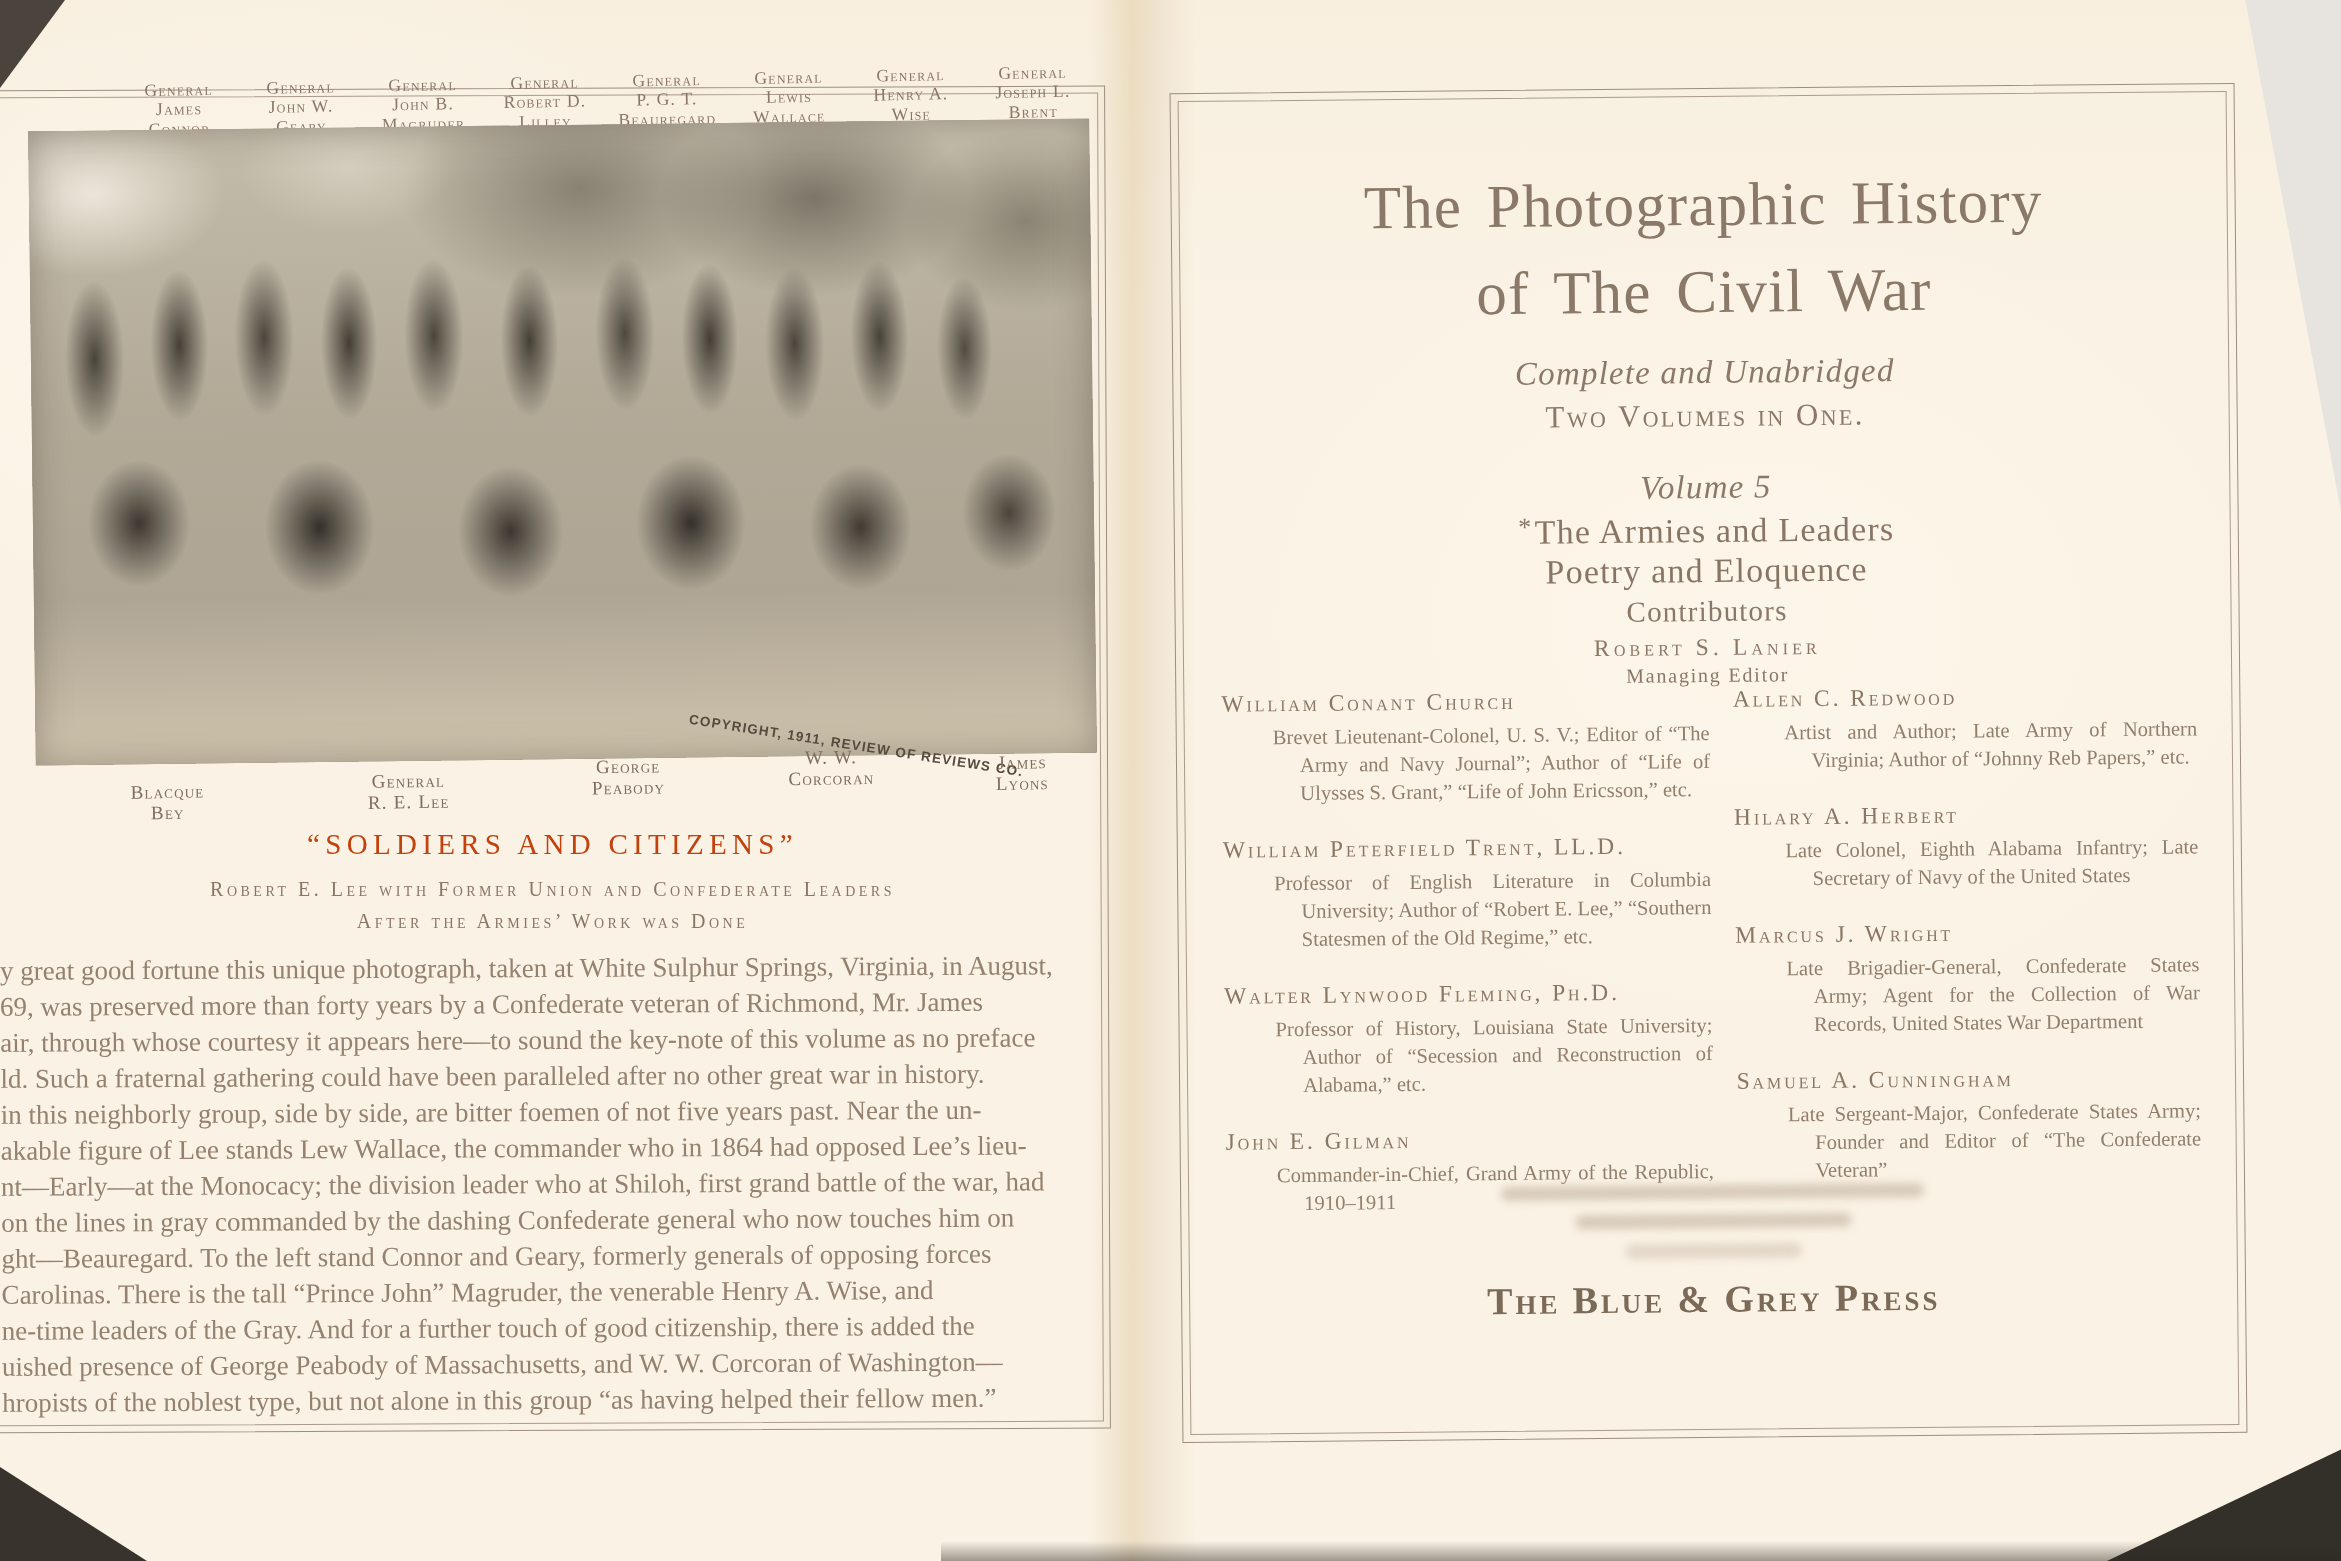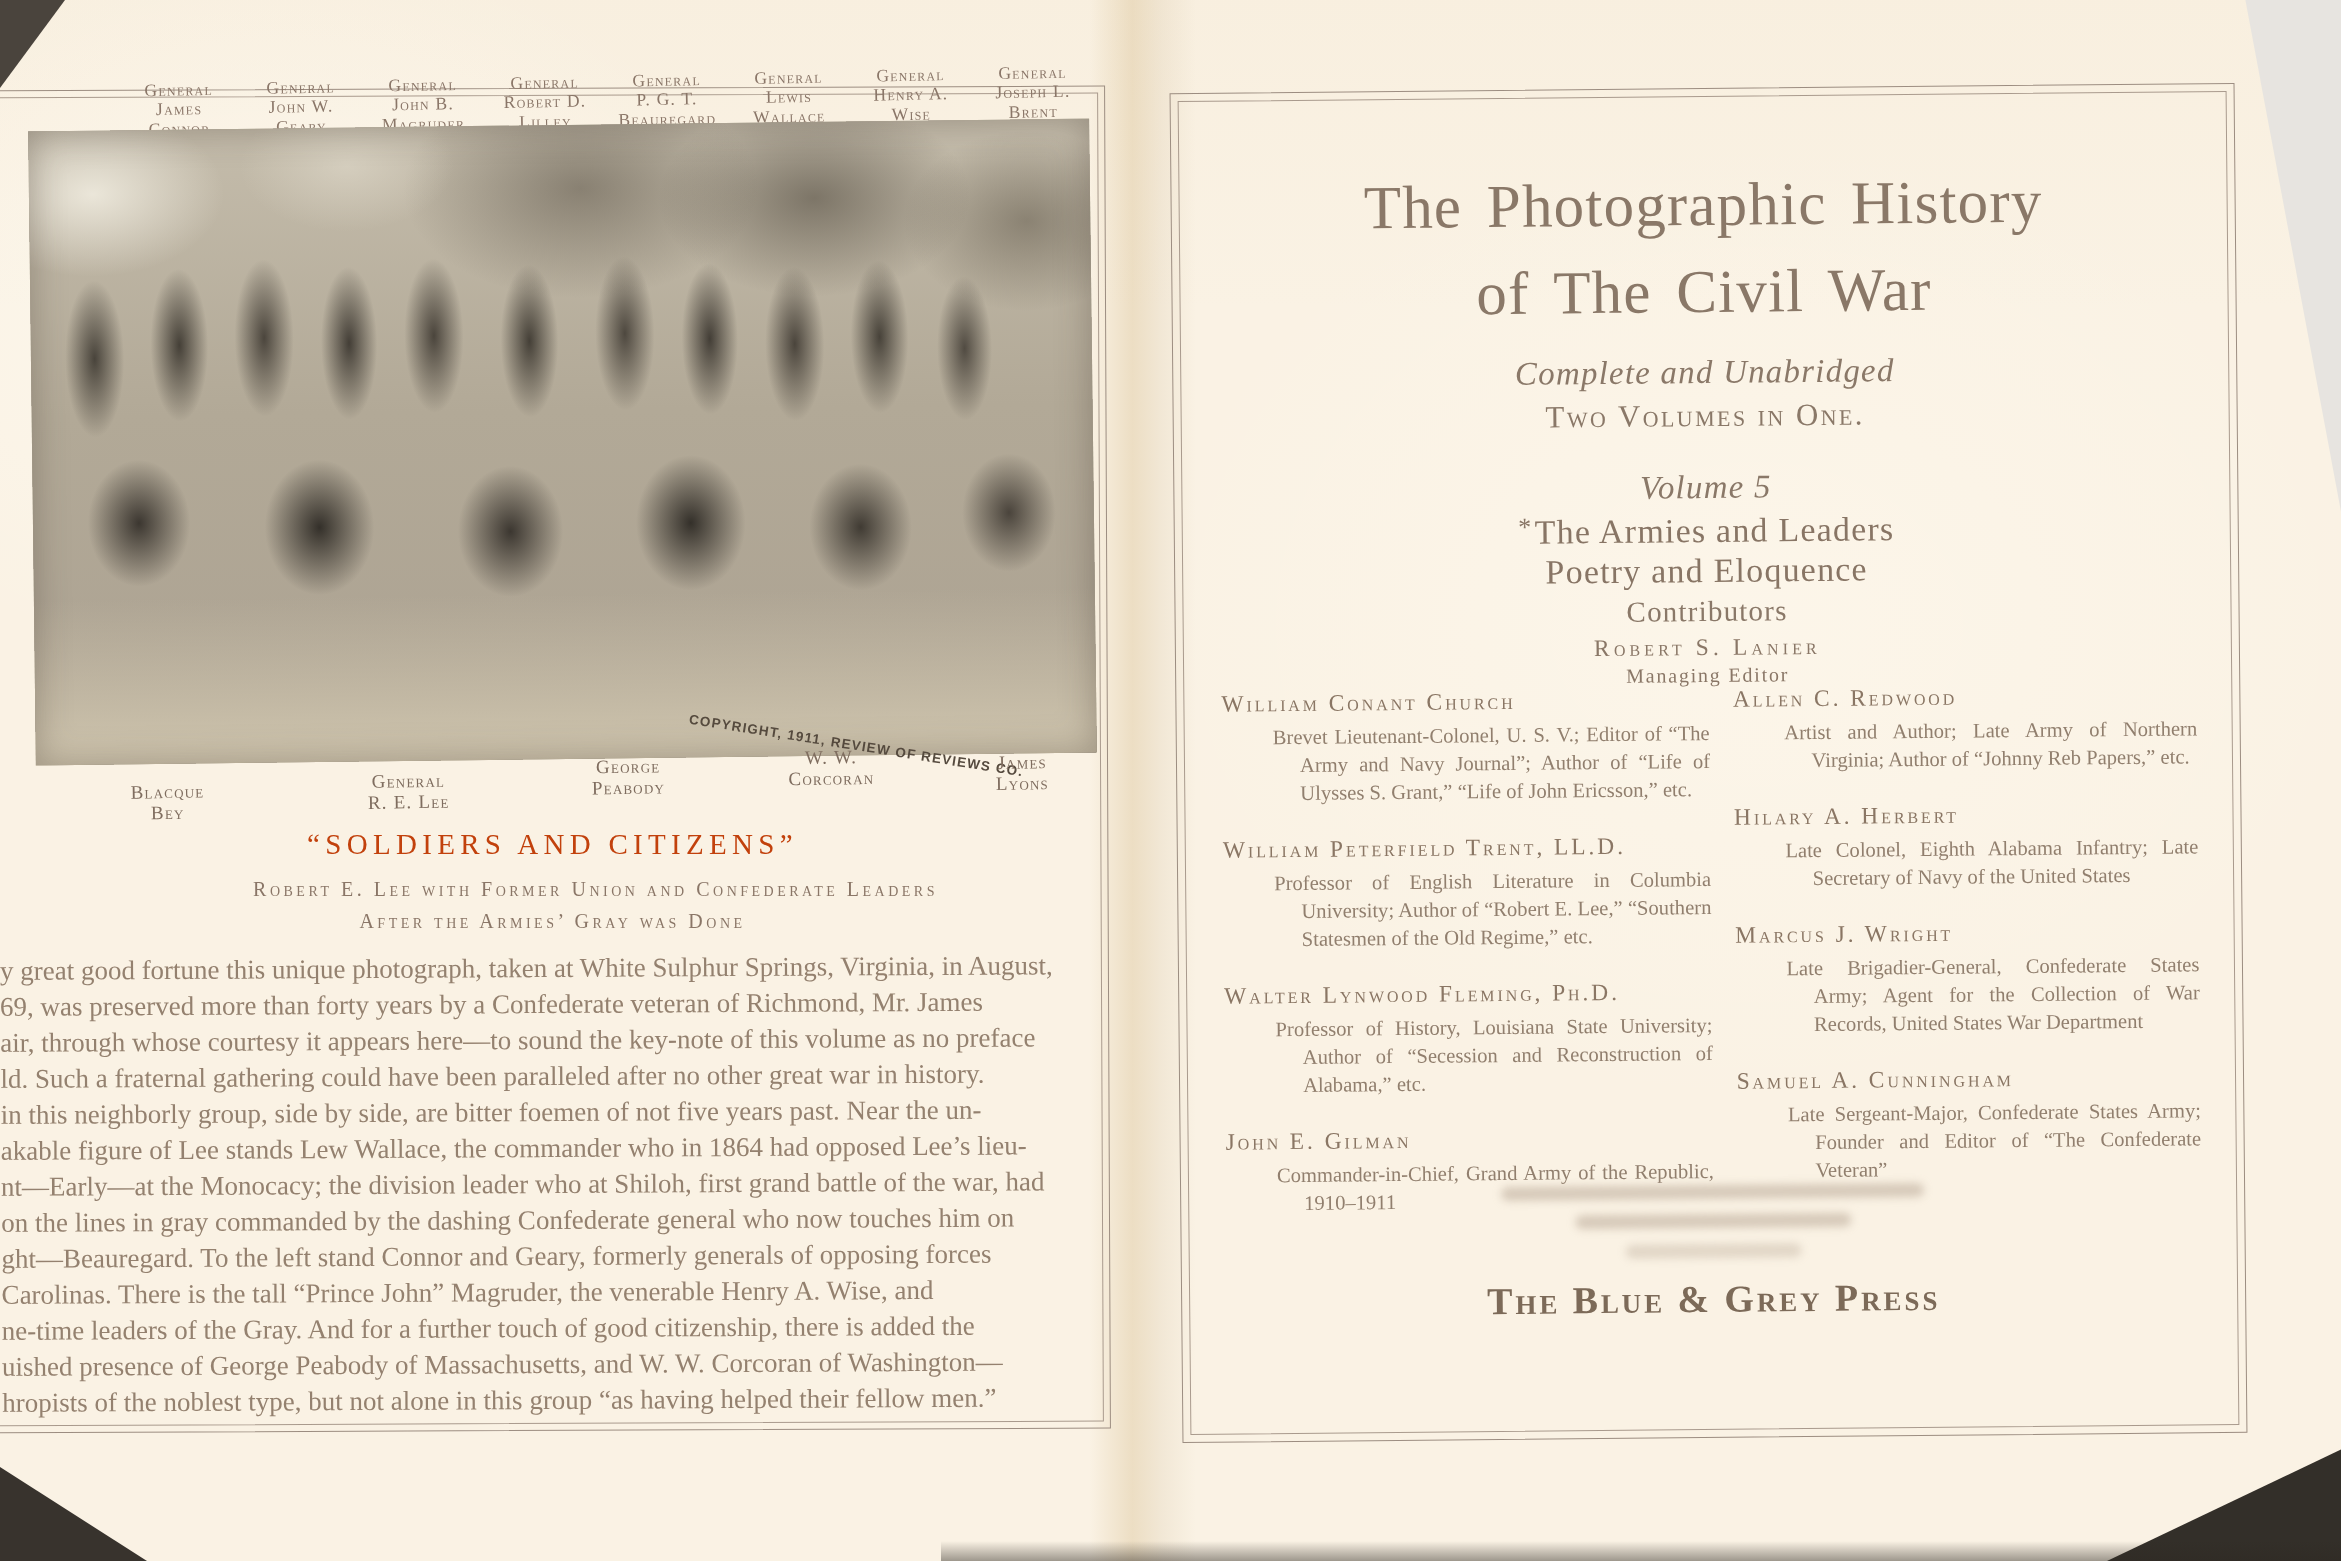--- a/index.html
+++ b/index.html
@@ -80,21 +80,21 @@
     font-size:19px;line-height:21px;letter-spacing:1.2px;color:#7f6d5f;}
   .bottom-label:nth-child(1){left:100px;top:23.5px;}
   .bottom-label:nth-child(2){left:341px;top:16.5px;}
   .bottom-label:nth-child(3){left:561px;top:5.9px;}
   .bottom-label:nth-child(4){left:764px;top:0px;}
   .bottom-label:nth-child(5){left:955px;top:8.2px;}
 
   .caption-title{position:absolute;left:0;top:828px;width:1105px;text-align:center;
     font-size:29px;letter-spacing:5.3px;color:#c2410c;}
   .caption-sub1{position:absolute;left:0;top:878px;width:1105px;text-align:center;
-    font-variant:small-caps;font-size:20px;letter-spacing:3.5px;color:#8a7667;margin-left:43px;}
+    font-variant:small-caps;font-size:20px;letter-spacing:3.5px;color:#8a7667;}
   .caption-sub2{position:absolute;left:0;top:910px;width:1105px;text-align:center;
     font-variant:small-caps;font-size:20px;letter-spacing:3.5px;color:#8a7667;}
 
   .body-text{position:absolute;left:1.2px;top:950px;width:1091px;color:#94816f;
     font-size:27px;line-height:36px;transform:rotate(-0.3deg);}
   .body-line{white-space:nowrap;text-align:justify;}
 
   
   .right-page{position:absolute;left:1176px;top:88px;width:1065px;height:1350px;
     transform:rotate(-0.55deg);color:#887565;}
@@ -210,21 +210,21 @@
           <div>Corcoran</div>
         </div>
         <div class="bottom-label">
           <div>James</div>
           <div>Lyons</div>
         </div>
       </div>
 
     <div class="caption-title">“SOLDIERS  AND  CITIZENS”</div>
     <div class="caption-sub1">Robert E. Lee with Former Union and Confederate Leaders</div>
-    <div class="caption-sub2">After the Armies’ Gray was Done</div>
+    <div class="caption-sub2">After the Armies’ Work was Done</div>
 
     <div class="body-text">
         <div class="body-line">y great good fortune this unique photograph, taken at White Sulphur Springs, Virginia, in August,</div>
         <div class="body-line">69, was preserved more than forty years by a Confederate veteran of Richmond, Mr. James</div>
         <div class="body-line">air, through whose courtesy it appears here—to sound the key-note of this volume as no preface</div>
         <div class="body-line">ld.  Such a fraternal gathering could have been paralleled after no other great war in history.</div>
         <div class="body-line">in this neighborly group, side by side, are bitter foemen of not five years past.  Near the un-</div>
         <div class="body-line">akable figure of Lee stands Lew Wallace, the commander who in 1864 had opposed Lee’s lieu-</div>
         <div class="body-line">nt—Early—at the Monocacy; the division leader who at Shiloh, first grand battle of the war, had</div>
         <div class="body-line">on the lines in gray commanded by the dashing Confederate general who now touches him on</div>

